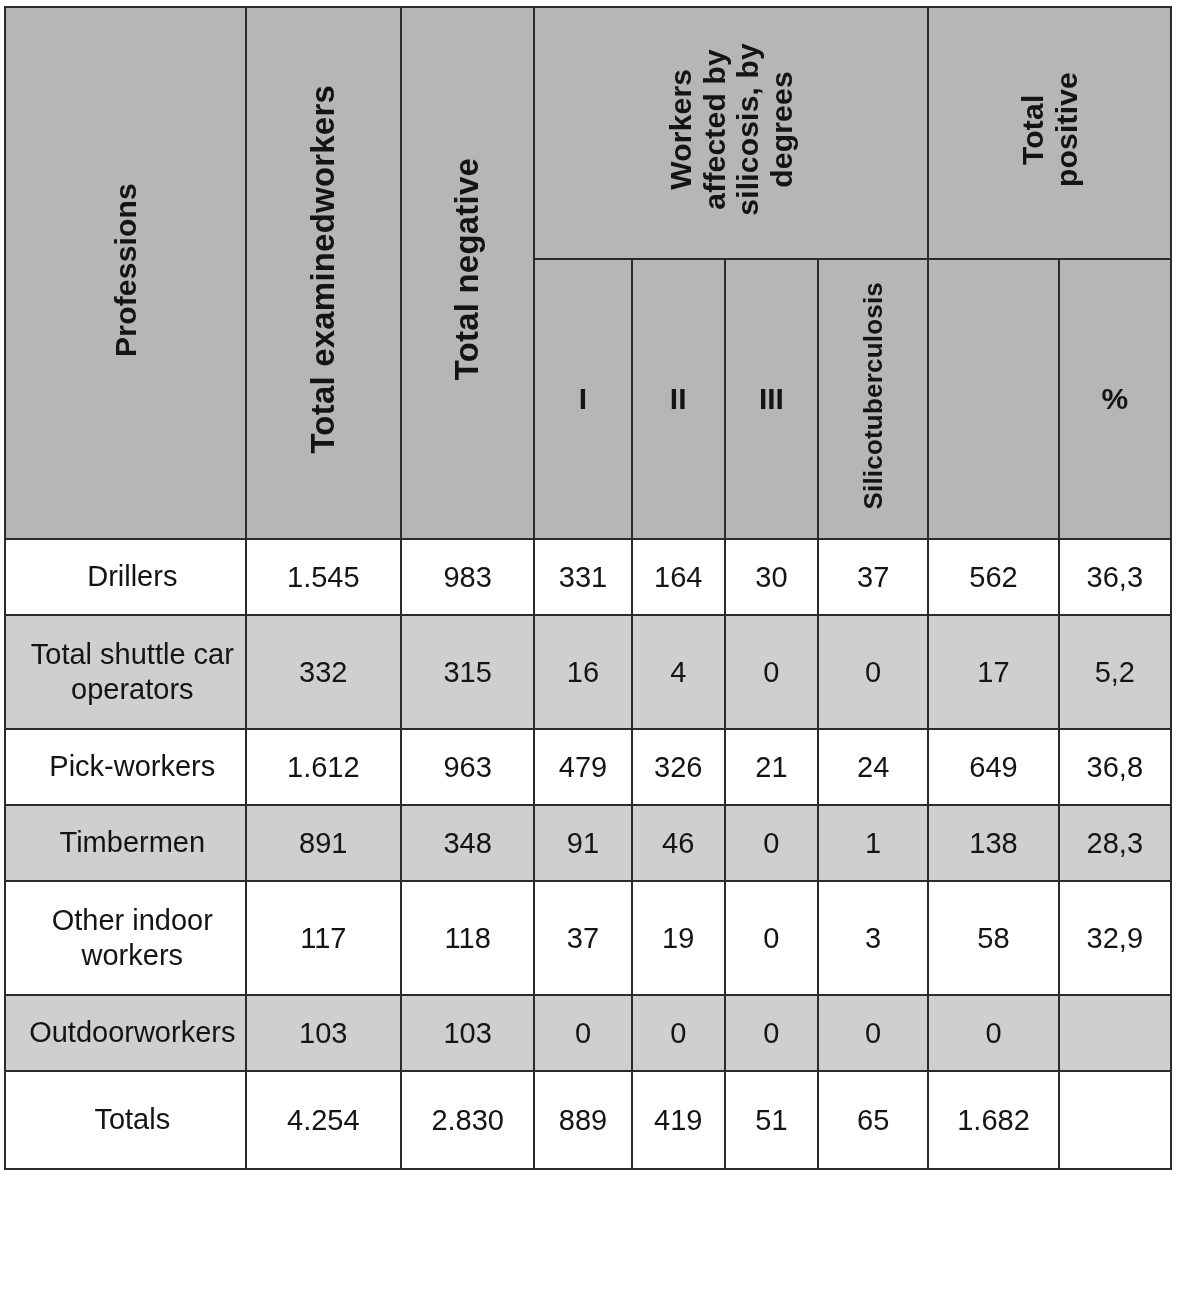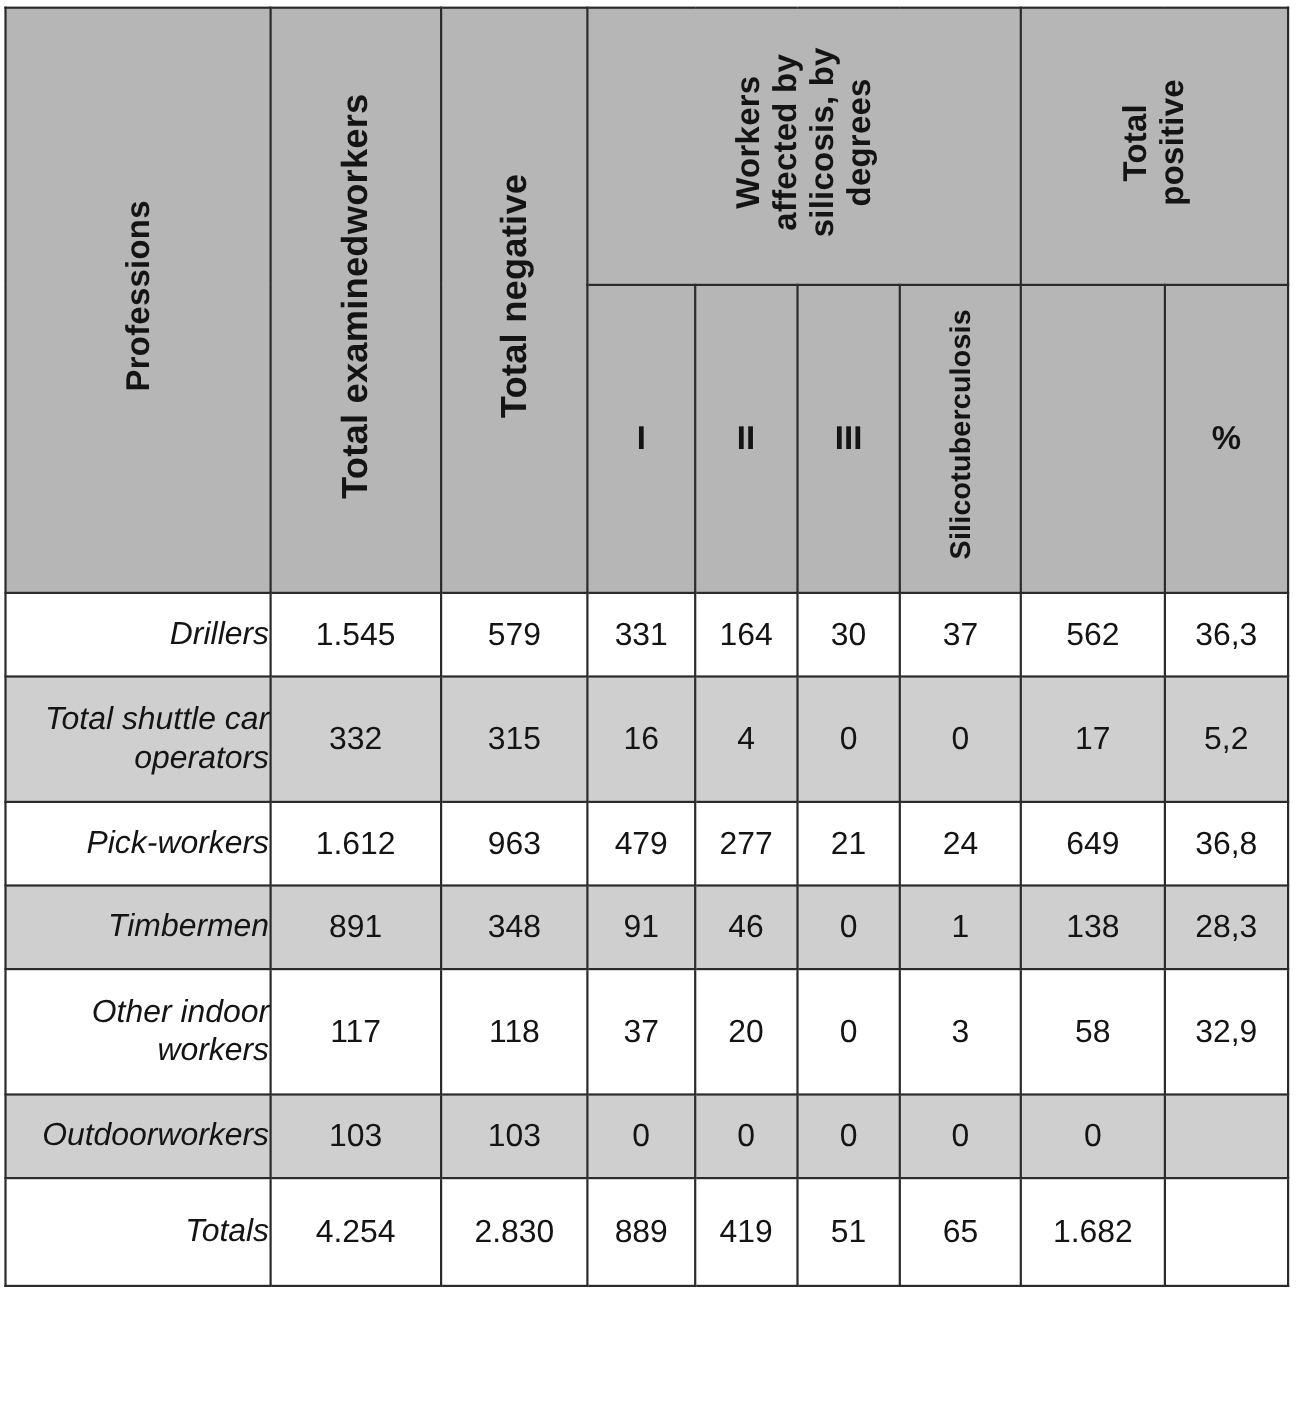--- a/index.html
+++ b/index.html
@@ -74,25 +74,24 @@
   col.c-pct  { width: 112px; }
 
   tbody td {
     height: 74px;
     background: #ffffff;
   }
   tbody tr.shaded td {
     background: #cfcfcf;
   }
   tbody td.prof {
-    text-align: right;
+    text-align: center;
     padding-left: 14px;
     font-size: 29px;
     line-height: 1.22;
-    font-style: italic;
   }
   tbody tr.two-line td { height: 112px; }
   tbody tr.totals td { height: 96px; }
 </style>
 </head>
 <body>
 
 <div class="table-wrap">
   <table class="silicosis">
     <colgroup>
@@ -146,21 +145,21 @@
         </th>
         <th class="sub">
           <span class="pct">%</span>
         </th>
       </tr>
     </thead>
     <tbody id="table-body">
         <tr>
           <td class="prof">Drillers</td>
           <td>1.545</td>
-          <td>579</td>
+          <td>983</td>
           <td>331</td>
           <td>164</td>
           <td>30</td>
           <td>37</td>
           <td>562</td>
           <td>36,3</td>
         </tr>
         <tr class="shaded two-line">
           <td class="prof">Total shuttle car operators</td>
           <td>332</td>
@@ -170,21 +169,21 @@
           <td>0</td>
           <td>0</td>
           <td>17</td>
           <td>5,2</td>
         </tr>
         <tr>
           <td class="prof">Pick-workers</td>
           <td>1.612</td>
           <td>963</td>
           <td>479</td>
-          <td>277</td>
+          <td>326</td>
           <td>21</td>
           <td>24</td>
           <td>649</td>
           <td>36,8</td>
         </tr>
         <tr class="shaded">
           <td class="prof">Timbermen</td>
           <td>891</td>
           <td>348</td>
           <td>91</td>
@@ -192,21 +191,21 @@
           <td>0</td>
           <td>1</td>
           <td>138</td>
           <td>28,3</td>
         </tr>
         <tr class="two-line">
           <td class="prof">Other indoor workers</td>
           <td>117</td>
           <td>118</td>
           <td>37</td>
-          <td>20</td>
+          <td>19</td>
           <td>0</td>
           <td>3</td>
           <td>58</td>
           <td>32,9</td>
         </tr>
         <tr class="shaded">
           <td class="prof">Outdoorworkers</td>
           <td>103</td>
           <td>103</td>
           <td>0</td>

